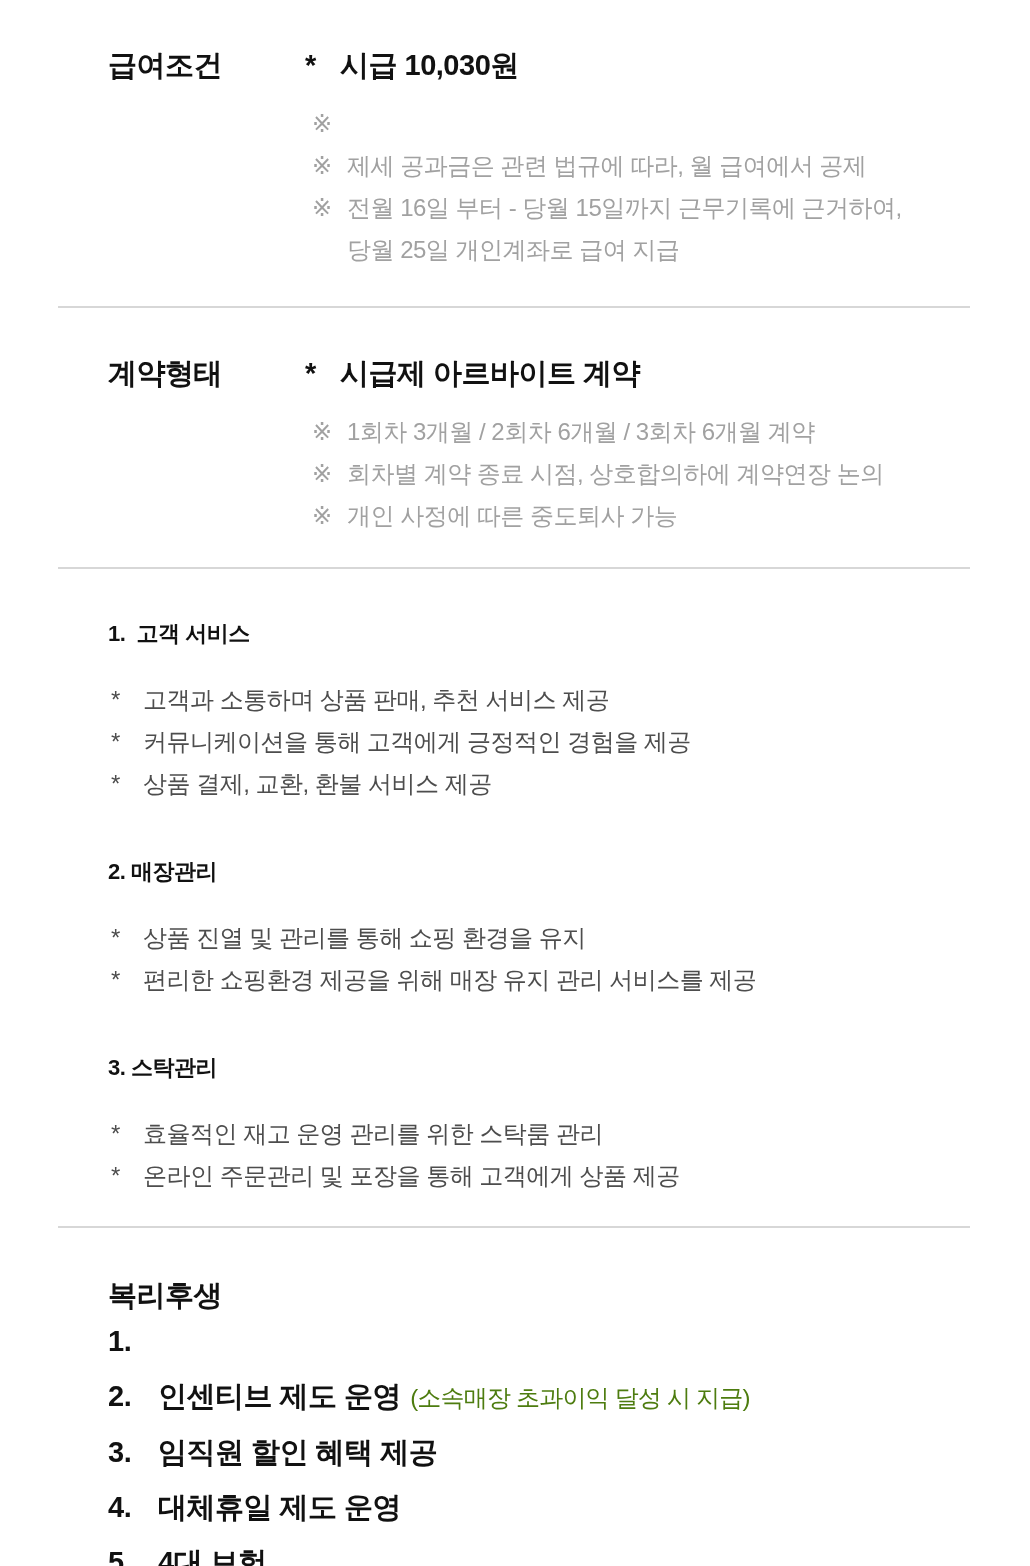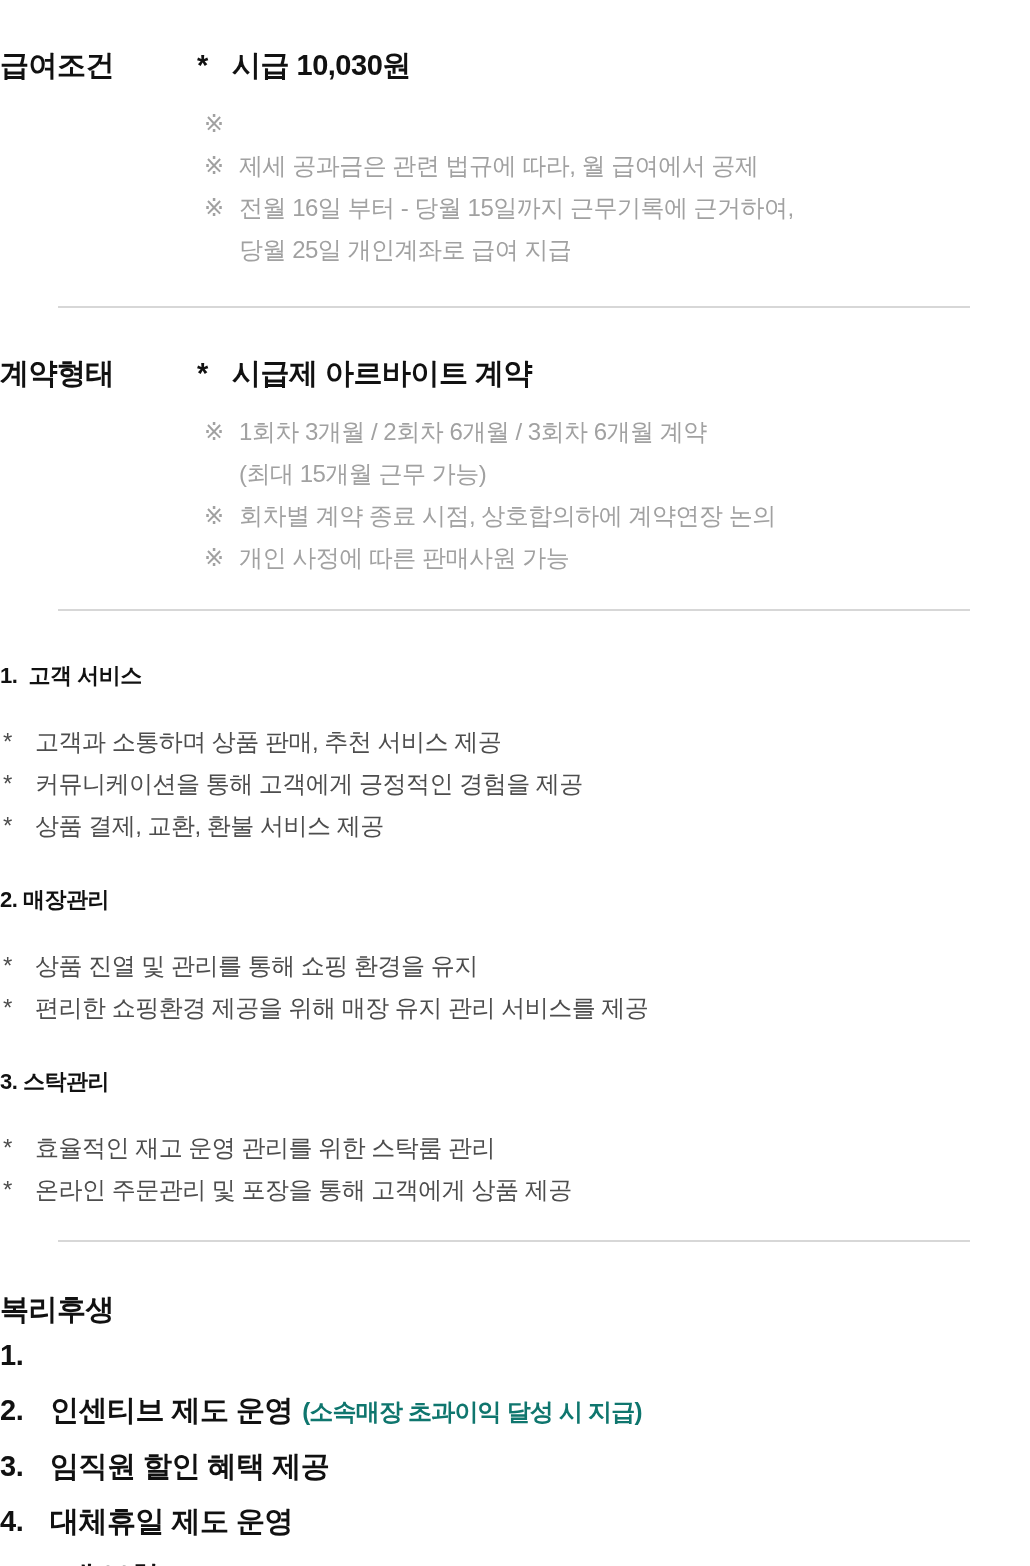--- a/index.html
+++ b/index.html
@@ -13,20 +13,21 @@
   .page {
     width: 1030px;
     height: 1566px;
     padding-top: 46px;
     overflow: hidden;
     background: #ffffff;
   }
   .section {
     display: flex;
     align-items: flex-start;
+    padding-left: 108px;
   }
   .label-col {
     width: 197px;
     flex-shrink: 0;
     font-size: 29px;
     font-weight: 800;
     line-height: 38px;
     color: #111111;
     letter-spacing: -0.5px;
   }
@@ -53,21 +54,21 @@
     display: flex;
     font-size: 24px;
     line-height: 42px;
     color: #a1a1a1;
     letter-spacing: -0.5px;
   }
   .note .nmark { width: 35px; flex-shrink: 0; }
 
   
   .task { }
-  .task + .task { margin-top: 34px; }
+  .task + .task { margin-top: 48px; }
   .task-title {
     font-size: 22px;
     font-weight: 800;
     line-height: 38px;
     letter-spacing: -0.5px;
     color: #111111;
     white-space: pre-wrap;
   }
   .task-items { margin-top: 26px; padding-left: 3px; }
   .task-item {
@@ -85,22 +86,22 @@
     align-items: baseline;
     font-size: 29px;
     font-weight: 800;
     line-height: 55px;
     letter-spacing: -0.5px;
     color: #111111;
   }
   .benefit-item .bnum { width: 50px; flex-shrink: 0; }
   .benefit-item .bsuffix {
     font-size: 24px;
-    font-weight: 700;
-    color: #0f766e;
+    font-weight: 400;
+    color: #4d7c0f;
     margin-left: 9px;
     letter-spacing: -0.8px;
   }
 
   .divider {
     height: 2px;
     background: #d7d7d7;
     margin-left: 58px;
     margin-right: 60px;
   }
@@ -151,30 +152,26 @@
       <div class="headline">
         <span class="hmark">*</span>
         <span>시급제 아르바이트 계약</span>
       </div>
       <div class="notes">
         <div class="note">
           <span class="nmark">※</span>
           <span>1회차 3개월 / 2회차 6개월 / 3회차 6개월 계약</span>
         </div>
         <div class="note">
-          <span class="nmark"></span>
-          <span>(최대 15개월 근무 가능)</span>
-        </div>
-        <div class="note">
           <span class="nmark">※</span>
           <span>회차별 계약 종료 시점, 상호합의하에 계약연장 논의</span>
         </div>
         <div class="note">
           <span class="nmark">※</span>
-          <span>개인 사정에 따른 판매사원 가능</span>
+          <span>개인 사정에 따른 중도퇴사 가능</span>
         </div>
       </div>
     </div>
   </section>
 
   <div class="divider d2"></div>
 
   <section class="section s3">
     <div class="content-col">
 

